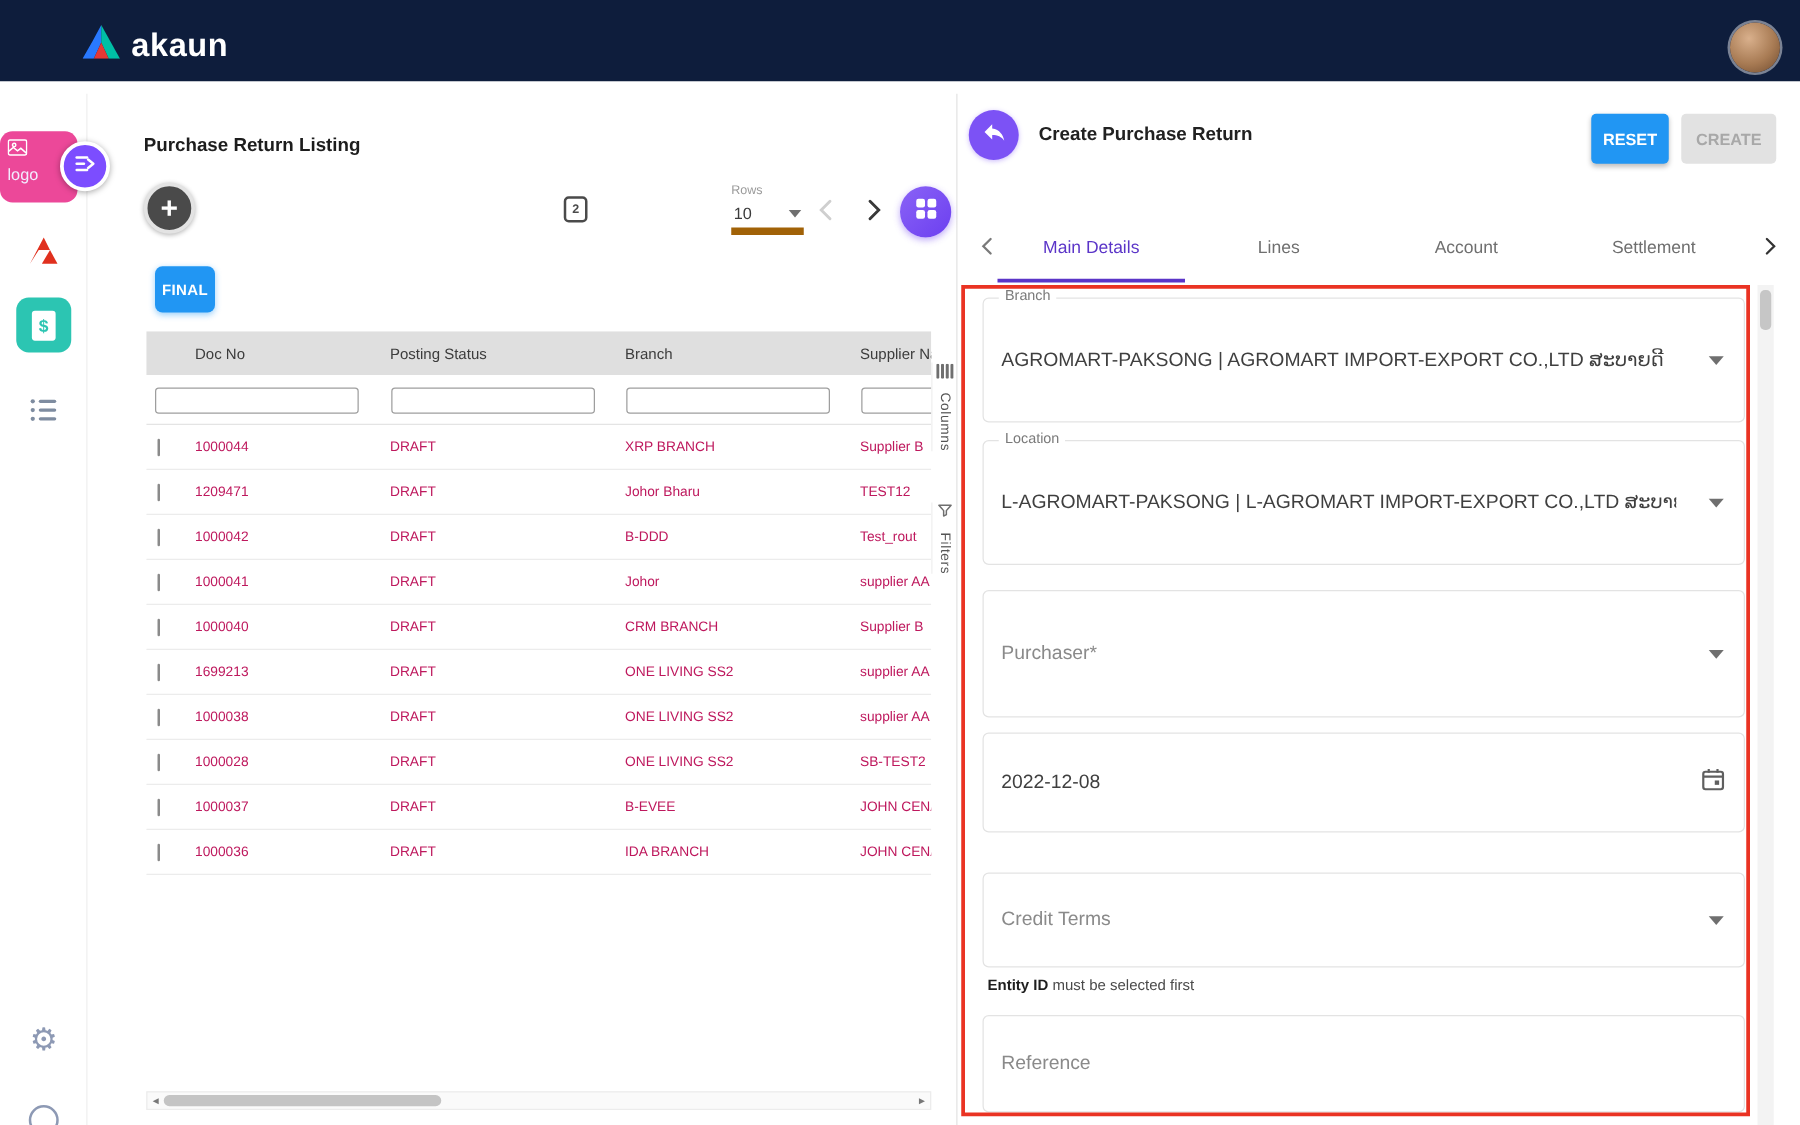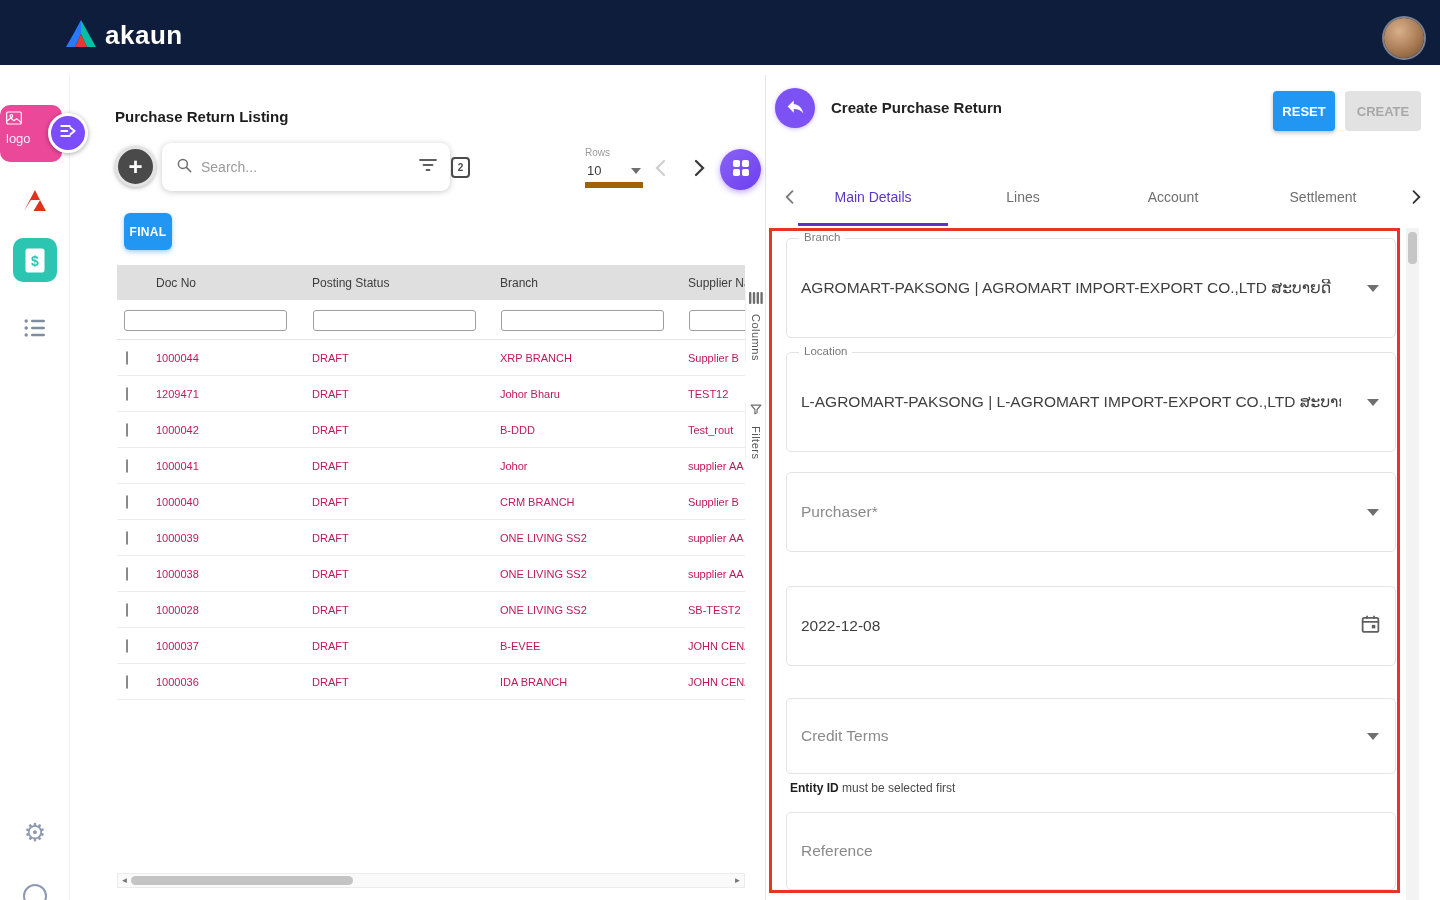--- a/index.html
+++ b/index.html
@@ -187,36 +187,20 @@
     </span>
   </div>
 
   <div class="listing">
     <div class="listing-title">Purchase Return Listing</div>
 
     <div class="add-btn">
       <span>+</span>
     </div>
 
-    <div class="search-card">
-      <span>
-        <svg width="18" height="18" viewBox="0 0 24 24" fill="none" stroke="#6e6e6e" stroke-width="2" stroke-linecap="round">
-          <circle cx="10.5" cy="10.5" r="6"></circle>
-            <line x1="15.2" y1="15.2" x2="21" y2="21"></line>
-        </svg>
-      </span>
-      <input class="search-input" placeholder="Search..." style="">
-      <span>
-        <svg width="18" height="14" viewBox="0 0 18 14" stroke="#5f5f5f" stroke-width="1.8" stroke-linecap="round">
-          <line x1="1" y1="2" x2="17" y2="2"></line>
-            <line x1="4.5" y1="7" x2="13.5" y2="7"></line>
-            <line x1="7.5" y1="12" x2="10.5" y2="12"></line>
-        </svg>
-      </span>
-    </div>
 
     <div class="copy-btn">
       <span>2</span>
     </div>
 
     <div class="rows-ctl">
       <div class="rows-label">Rows</div>
       <div class="rows-value-line">
         <span class="rows-value">10</span>
         <span class="caret-down"></span>
@@ -293,21 +277,21 @@
           </div>
           <div class="trow">
             <div><span class="cbx"></span></div>
             <div class="tcell">1000040</div>
             <div class="tcell">DRAFT</div>
             <div class="tcell">CRM BRANCH</div>
             <div class="tcell">Supplier B</div>
           </div>
           <div class="trow">
             <div><span class="cbx"></span></div>
-            <div class="tcell">1000039</div>
+            <div class="tcell">1699213</div>
             <div class="tcell">DRAFT</div>
             <div class="tcell">ONE LIVING SS2</div>
             <div class="tcell">supplier AA</div>
           </div>
           <div class="trow">
             <div><span class="cbx"></span></div>
             <div class="tcell">1000038</div>
             <div class="tcell">DRAFT</div>
             <div class="tcell">ONE LIVING SS2</div>
             <div class="tcell">supplier AA</div>
@@ -402,21 +386,21 @@
       <span class="fvalue">AGROMART-PAKSONG | AGROMART IMPORT-EXPORT CO.,LTD ສະບາຍດີ</span>
       <span class="fcaret"></span>
     </div>
 
     <div class="field" style="top:277px; height:100px;">
       <span class="flabel">Location</span>
       <span class="fvalue">L-AGROMART-PAKSONG | L-AGROMART IMPORT-EXPORT CO.,LTD ສະບາຍດີ</span>
       <span class="fcaret"></span>
     </div>
 
-    <div class="field" style="top:397px; height:80px;">
+    <div class="field" style="top:397px; height:102px;">
       <span class="fvalue fplaceholder">Purchaser*</span>
       <span class="fcaret"></span>
     </div>
 
     <div class="field" style="top:511px; height:80px;">
       <span class="fvalue">2022-12-08</span>
       <span class="ficon">
         <svg width="21" height="21" viewBox="0 0 24 24" fill="none" stroke="#5f5f5f" stroke-width="2">
           <rect x="3" y="5" width="18" height="16" rx="2"></rect>
           <line x1="3" y1="9.5" x2="21" y2="9.5"></line>

